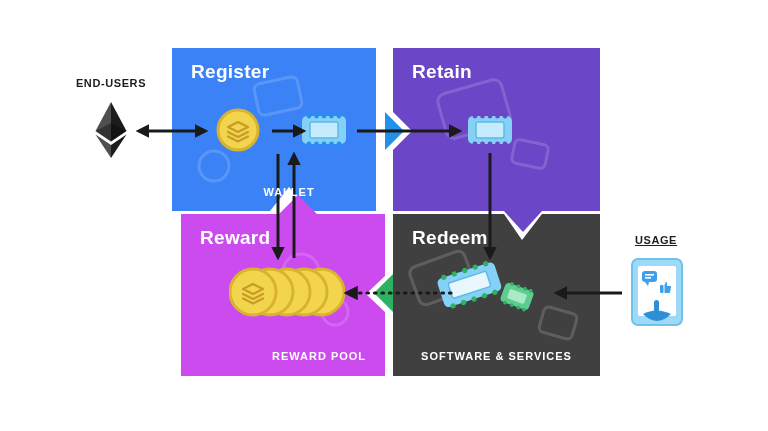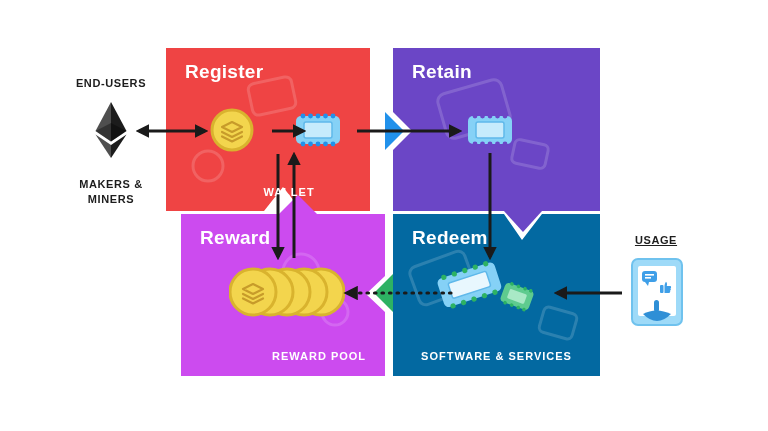--- a/index.html
+++ b/index.html
@@ -1,27 +1,27 @@
 <!DOCTYPE html>
 <html><head>
 <meta charset="utf-8">
 <style>
   html,body{margin:0;padding:0;background:#fff;}
   .stage{position:relative;width:768px;height:431px;background:#fff;overflow:hidden;
          font-family:"Liberation Sans","DejaVu Sans",sans-serif;color:#1d1d1d;}
 
   
   .quad{position:absolute;}
-  .quad-register{left:166px;top:48px;width:204px;height:163px;background:#ef4444;
+  .quad-register{left:172px;top:48px;width:204px;height:163px;background:#3b82f6;
     clip-path:polygon(0 0,100% 0,100% 100%,136px 100%,117px 139px,98px 100%,0 100%);}
   .quad-retain{left:393px;top:48px;width:207px;height:163px;background:#6B46C6;
     clip-path:polygon(0 0,100% 0,100% 100%,0 100%,0 102px,19px 83px,0 64px);}
   .quad-reward{left:181px;top:214px;width:204px;height:162px;background:#CC4BEF;
     clip-path:polygon(0 0,100% 0,100% 62px,185px 80px,100% 98px,100% 100%,0 100%);}
-  .quad-redeem{left:393px;top:214px;width:207px;height:162px;background:#0369a1;
+  .quad-redeem{left:393px;top:214px;width:207px;height:162px;background:#404040;
     clip-path:polygon(0 0,111px 0,129px 26px,149px 0,100% 0,100% 100%,0 100%);}
 
   
   .tab{position:absolute;z-index:1;}
   .tab-register{left:385px;top:112px;width:19px;height:38px;background:#2191EB;
     clip-path:polygon(0 0,100% 50%,0 100%);}
   .tab-retain{left:504px;top:211px;width:38px;height:21px;background:#6B46C6;
     clip-path:polygon(0 0,100% 0,50% 100%);}
   .tab-reward{left:279px;top:195px;width:38px;height:19px;background:#CC4BEF;
     clip-path:polygon(50% 0,100% 100%,0 100%);}
@@ -56,24 +56,20 @@
   <div class="side-label lbl-endusers">END-USERS</div>
 
   <svg class="abs" style="left:93px;top:101px;" width="36" height="58" viewBox="0 0 36 58">
     <polygon points="18,1 2.5,30 18,40.5" fill="#4F4F4F"></polygon>
     <polygon points="18,1 33.5,30 18,40.5" fill="#1C1C1C"></polygon>
     <polygon points="2.5,30 18,22 33.5,30 18,40.5" fill="#000000" opacity="0.35"></polygon>
     <polygon points="2.5,33.5 18,57 18,44" fill="#4F4F4F"></polygon>
     <polygon points="18,44 18,57 33.5,33.5" fill="#1C1C1C"></polygon>
   </svg>
 
-  <div class="side-label lbl-makers">
-    <div>MAKERS &amp;</div>
-    <div>MINERS</div>
-  </div>
 
   <div class="quad quad-register">
     <svg class="watermark" width="204" height="163">
       <g fill="none" stroke="rgba(255,255,255,0.16)" stroke-width="3">
         <rect x="84" y="32" width="44" height="32" rx="6" transform="rotate(-12 106 48)"></rect>
         <circle cx="42" cy="118" r="15"></circle>
       </g>
     </svg>
     <div class="quad-title">Register</div>
     <svg class="icon" style="left:44px;top:60px;" width="44" height="44" viewBox="0 0 44 44">

